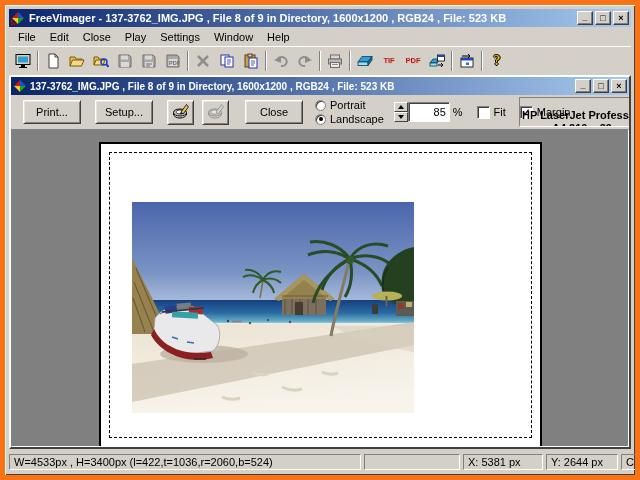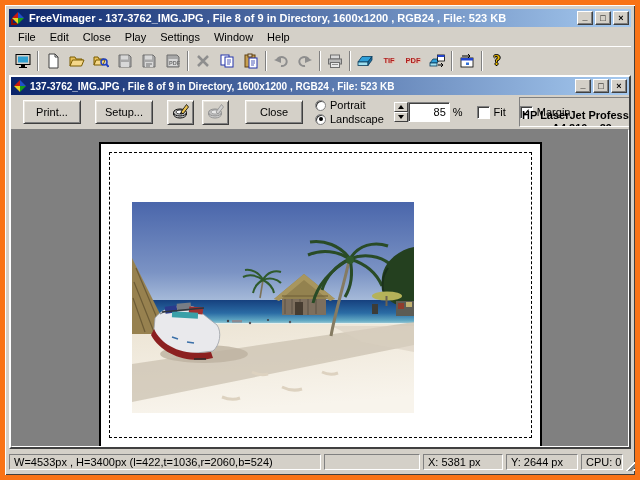--- a/index.html
+++ b/index.html
@@ -138,21 +138,21 @@
   .photo{position:absolute;left:31px;top:58px;width:282px;height:211px;overflow:hidden;}
   
   .statusbar{
     position:absolute;left:4px;right:4px;bottom:4px;height:20px;
     display:flex;align-items:center;gap:3px;padding-top:2px;
   }
   .spanel{
     height:16px;border:1px solid;border-color:#808080 #fff #fff #808080;
     display:flex;align-items:center;padding:0 4px;white-space:nowrap;overflow:hidden;
   }
-  .sp-info{width:312px;flex:0 0 auto;}
+  .sp-info{width:352px;flex:0 0 auto;}
   .sp-progress{width:96px;margin-left:auto;flex:0 0 auto;}
   .sp-x{width:80px;flex:0 0 auto;}
   .sp-y{width:72px;flex:0 0 auto;}
   .sp-cpu{width:42px;flex:0 0 auto;}
   .grip{
     width:14px;height:14px;flex:0 0 auto;align-self:flex-end;
     background:
       linear-gradient(135deg,transparent 0 50%, #fff 50% 57%, #808080 57% 68%, transparent 68% 75%, #fff 75% 82%, #808080 82% 93%, transparent 93%);
   }
 </style>

